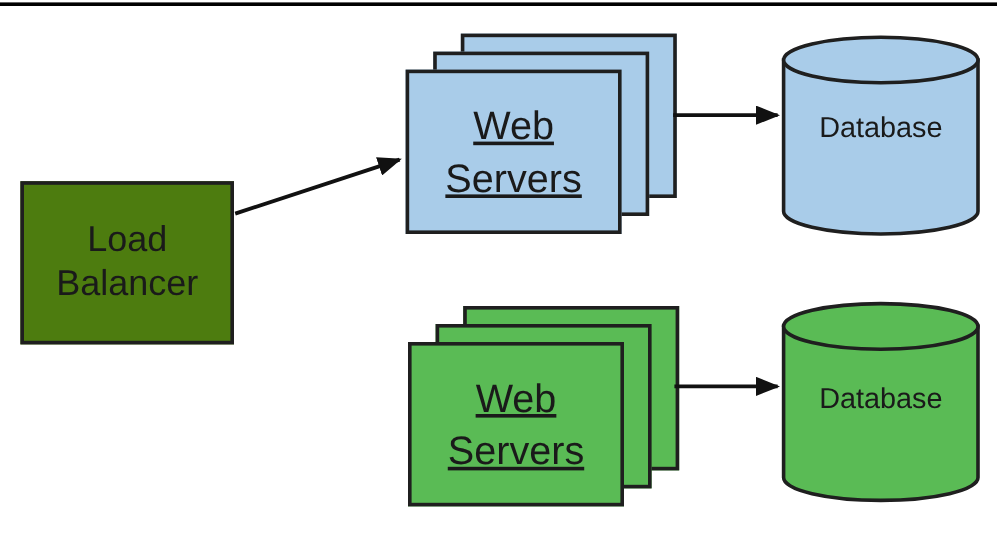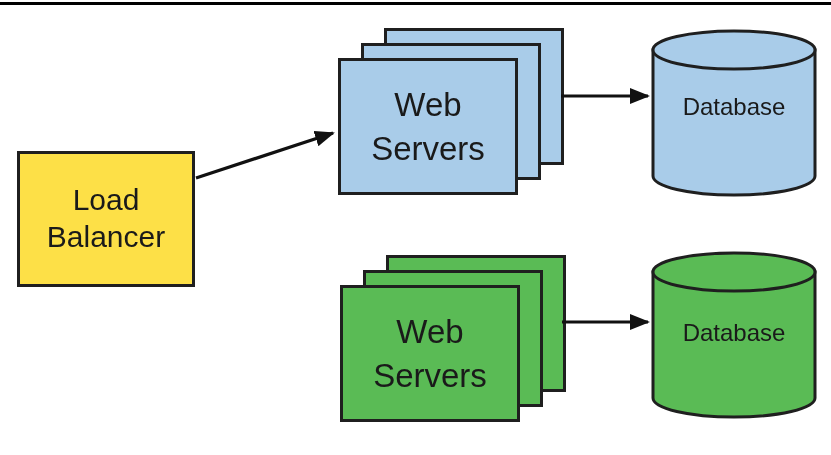--- a/index.html
+++ b/index.html
@@ -15,21 +15,21 @@
 
   .lb-box {
     left:17px; top:151px; width:178px; height:136px;
     display:flex; align-items:center; justify-content:center;
     text-align:center; font-size:30px; line-height:1.23;
   }
 
   .srv { width:180px; height:137px; }
   .srv.front {
     display:flex; align-items:center; justify-content:center;
-    text-align:center; font-size:33px; line-height:1.32;
+    text-align:center; font-size:33px; line-height:1.32;text-decoration:underline;
   }
   .b-srv-back  { left:384px; top:28px; }
   .b-srv-mid   { left:361px; top:43px; }
   .b-srv-front { left:338px; top:58px; }
   .g-srv-back  { left:386px; top:255px; }
   .g-srv-mid   { left:363px; top:270px; }
   .g-srv-front { left:340px; top:285px; }
 
   .cyl { position:absolute; overflow:visible; }
   .cyl path, .cyl ellipse { stroke:#1f1f1f; stroke-width:3; }
@@ -46,21 +46,21 @@
 
   .node-label { display:block; }
 </style>
 </head>
 <body>
 
 <div class="canvas" style="color: rgb(26, 26, 26);">
 
   <div class="top-rule" style="background-color: rgb(0, 0, 0);"></div>
 
-  <div class="box lb-box" style="background-color: #fde047;">
+  <div class="box lb-box" style="background-color: #4d7c0f;">
     <span class="node-label">Load Balancer</span>
   </div>
 
   <div class="box srv b-srv-back" style="background-color: rgb(169, 204, 233);"></div>
   <div class="box srv b-srv-mid" style="background-color: rgb(169, 204, 233);"></div>
   <div class="box srv front b-srv-front" style="background-color: rgb(169, 204, 233);">
     <span class="node-label">Web Servers</span>
   </div>
 
   <div class="box srv g-srv-back" style="background-color: rgb(90, 187, 85);"></div>

